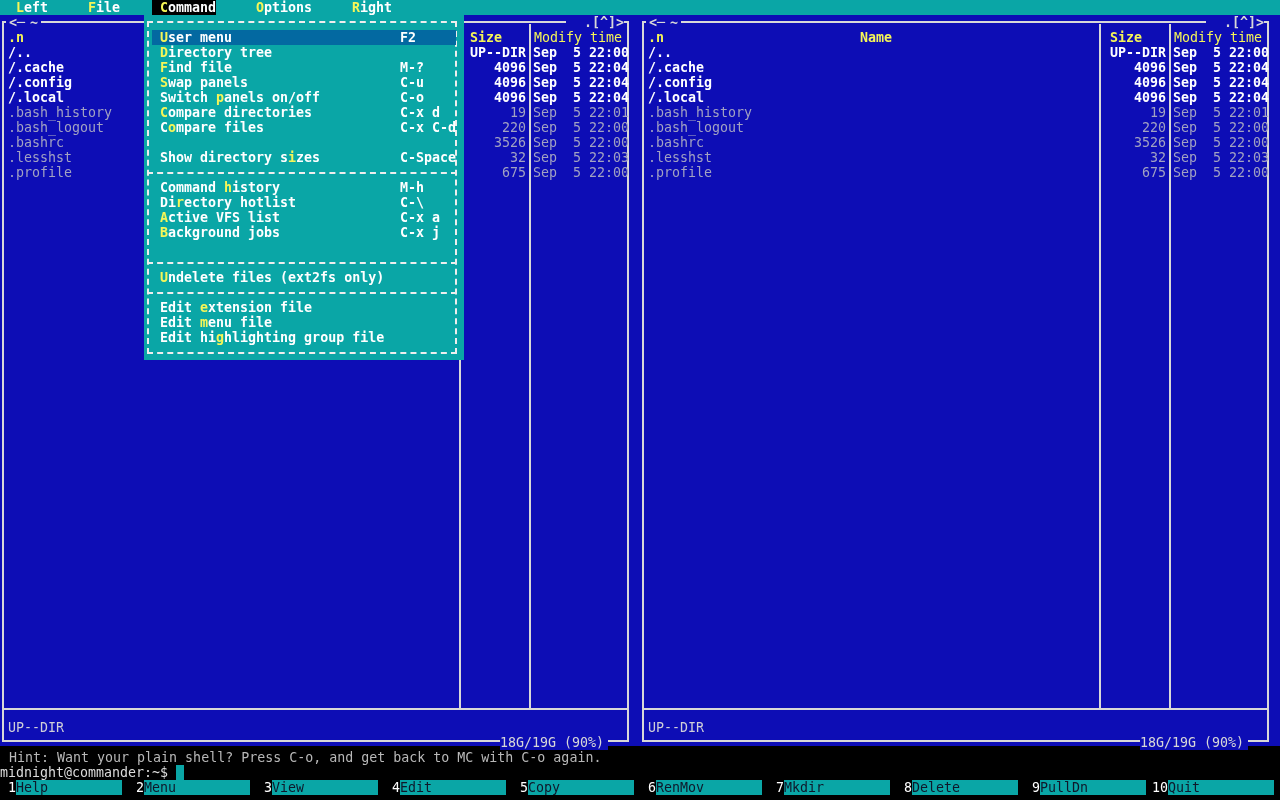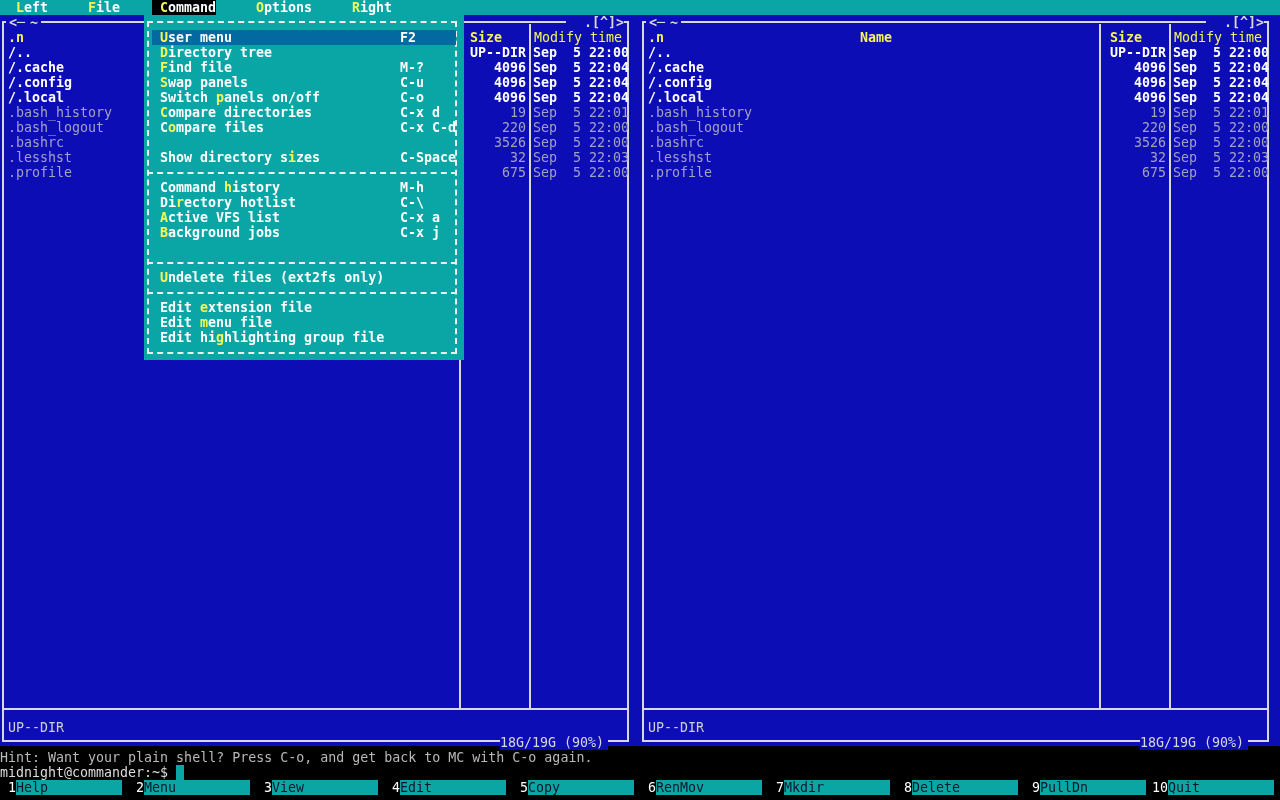--- a/index.html
+++ b/index.html
@@ -42,21 +42,21 @@
          text-align:left;background:var(--blue);color:var(--line);white-space:pre}
   
   .dropdown{left:144px;top:15px;width:320px;height:345px;background:var(--teal)}
   .dborder{position:absolute;left:3px;top:6px;width:310px;height:333px;border:2px dashed #eeeeee}
   .msep{position:absolute;left:3px;width:310px;height:0;border-top:2px dashed #eeeeee}
   .mi{position:absolute;left:8px;width:304px;height:15px;line-height:15px;padding-left:8px;
       color:var(--white);font-weight:bold;white-space:pre}
   .mi.sel{background:#0369a1}
   .mi .k{position:absolute;left:248px;top:0;white-space:pre}
   
-  .hint{left:0;top:750px;width:1042px;height:15px;line-height:15px;color:var(--hint);white-space:pre}
+  .hint{left:9px;top:750px;width:1042px;height:15px;line-height:15px;color:var(--hint);white-space:pre}
   .prompt{left:0;top:765px;width:1280px;height:15px;line-height:15px;color:var(--prompt);white-space:pre}
   .cursor{left:176px;top:765px;width:8px;height:15px;background:var(--teal)}
   .fnbar{left:0;top:780px;width:1280px;height:15px;background:#000}
   .fk{position:absolute;top:0;width:128px;height:15px;line-height:15px}
   .fk .n{position:absolute;left:0;width:16px;text-align:right;color:var(--white);white-space:pre}
   .fk .l{position:absolute;left:16px;width:106px;background:var(--teal);color:#0f172a;white-space:pre}
 </style>
 </head>
 <body>
 

